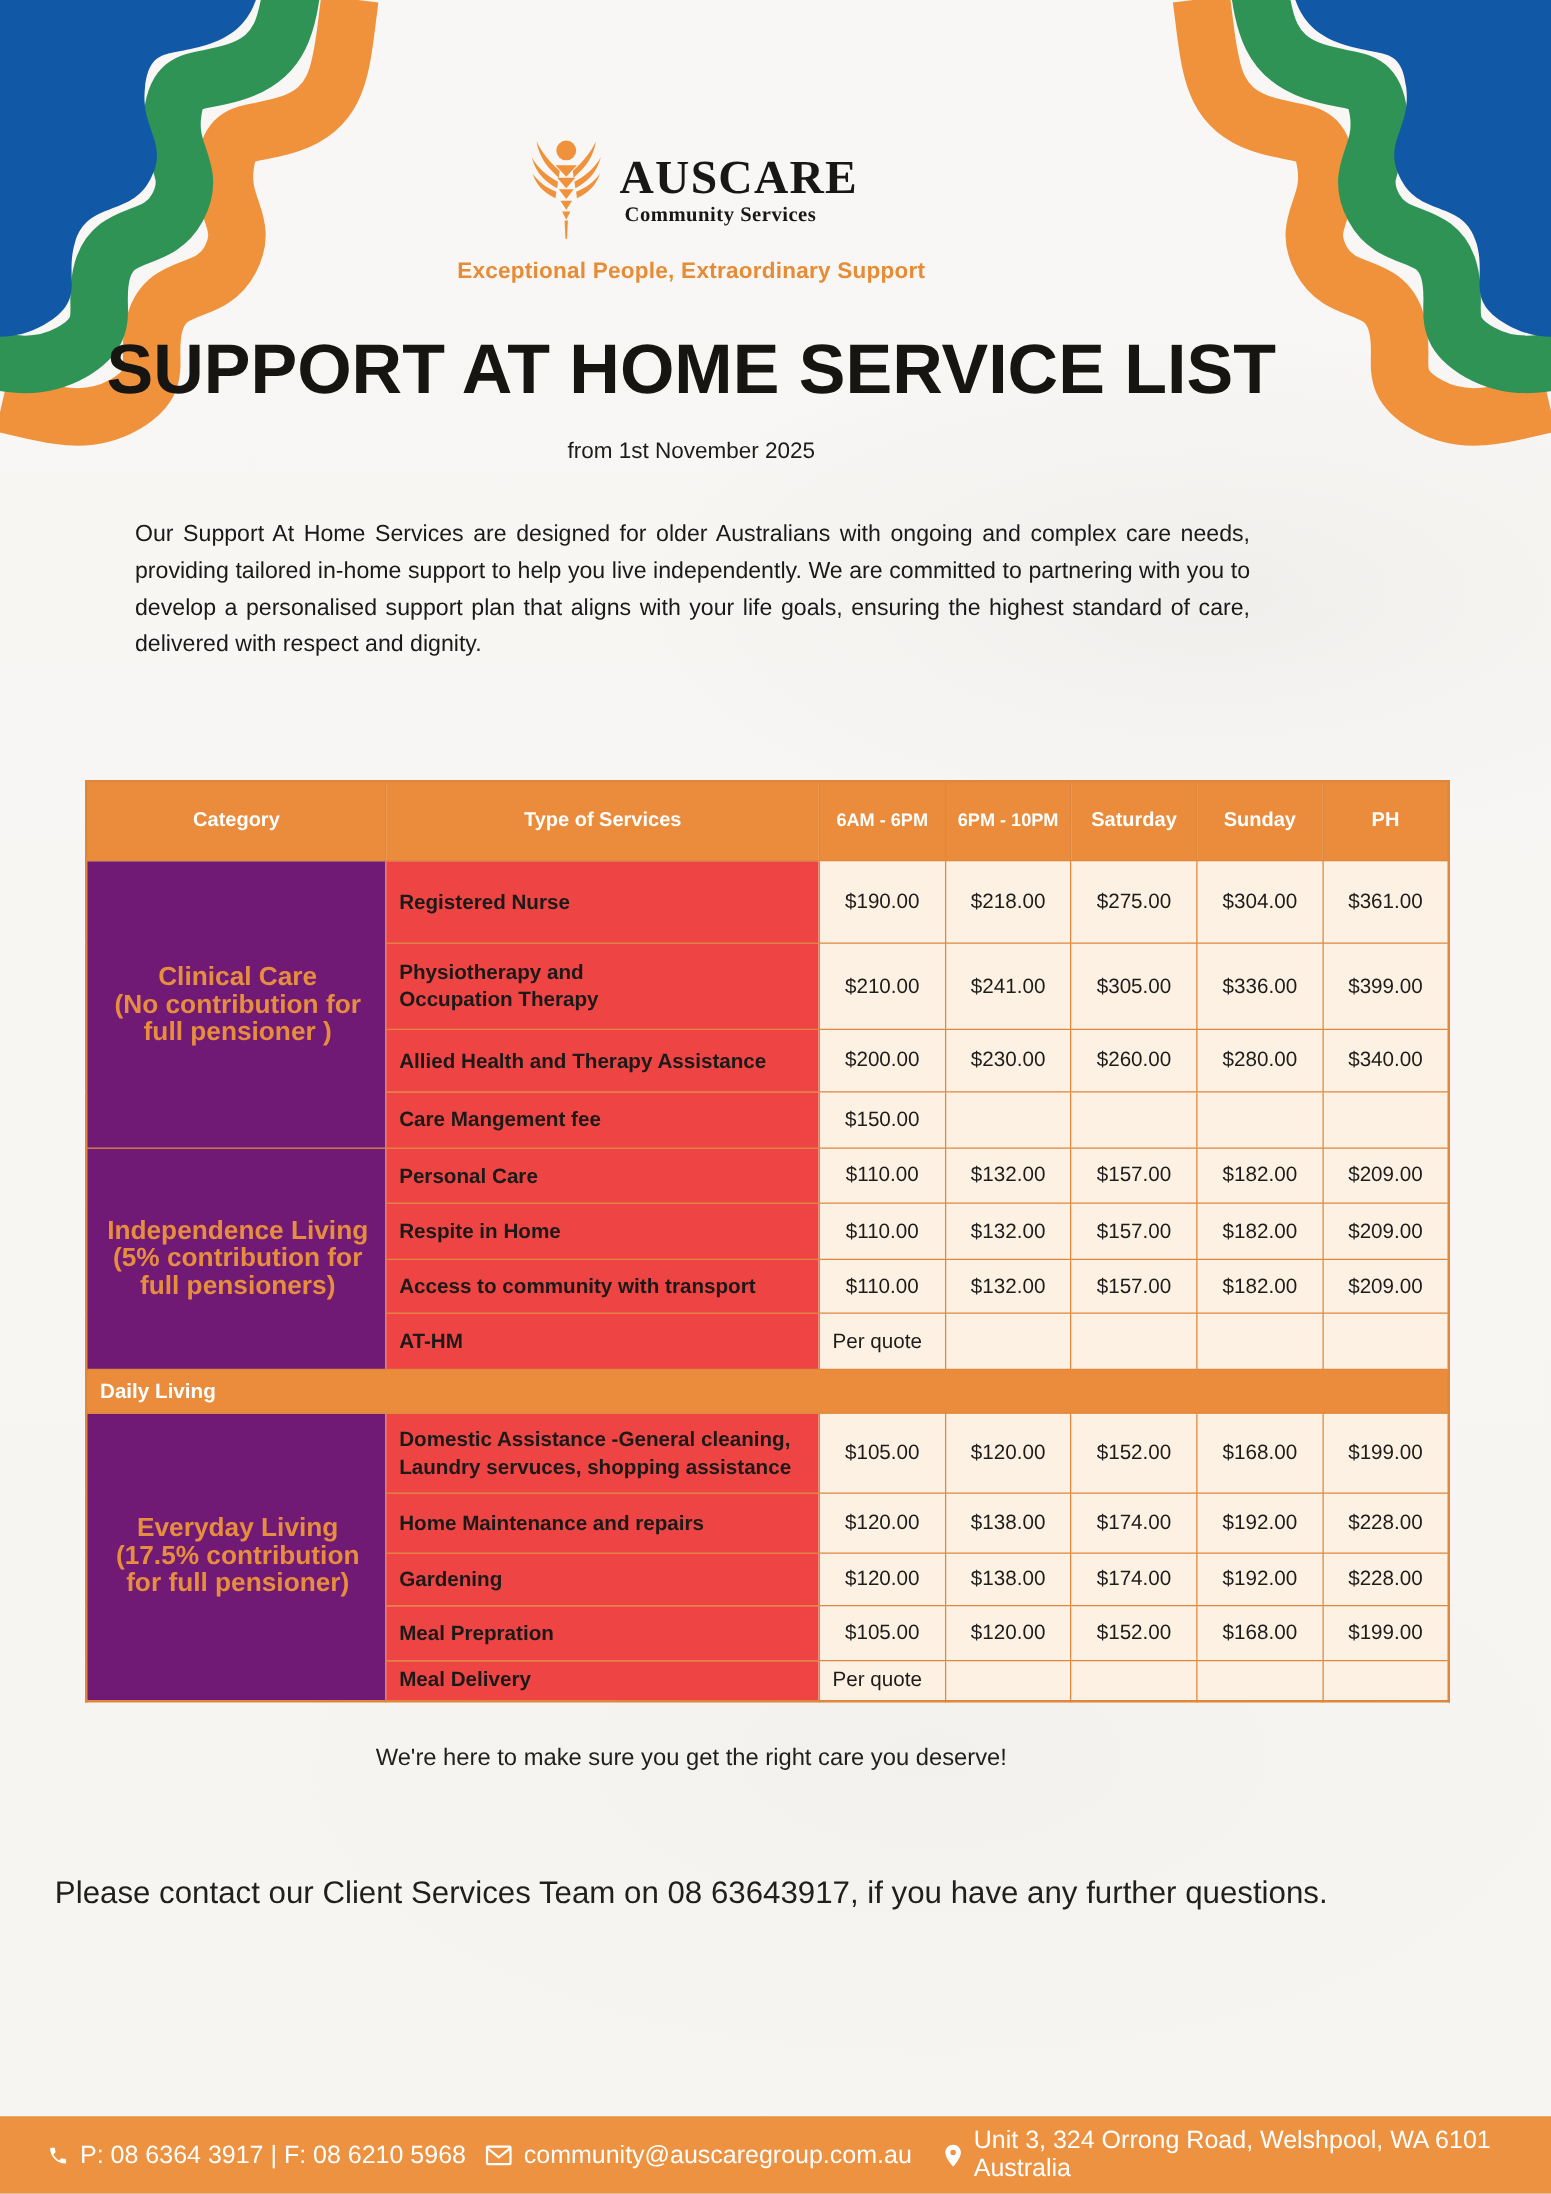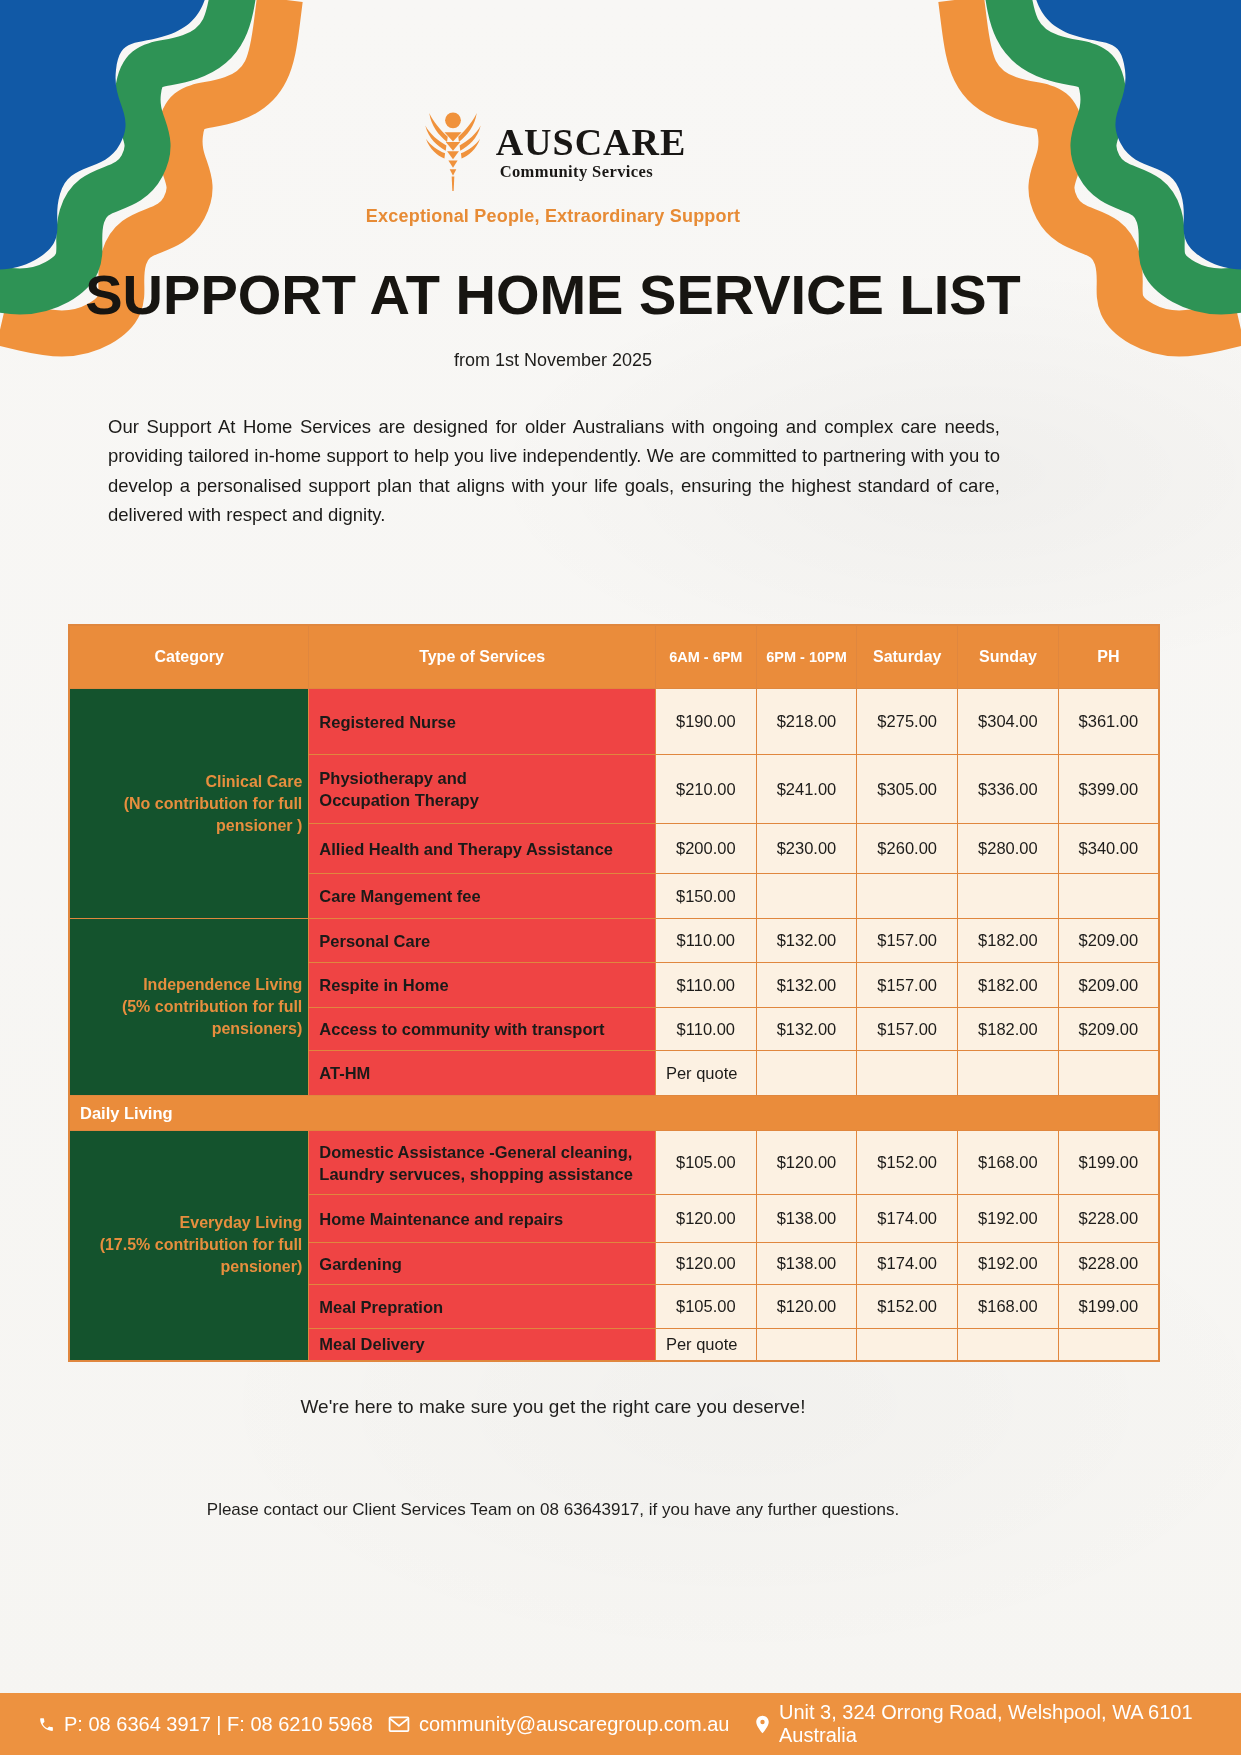--- a/index.html
+++ b/index.html
@@ -45,40 +45,40 @@
   .table-wrap{position:absolute;left:68px;top:624px;width:1092px;}
   table.price-table{width:100%;border-collapse:collapse;table-layout:fixed;padding-left:39px;}
   .price-table th,.price-table td{border:1.5px solid #e0873e;}
   .price-table{border:2px solid #e0873e;}
   .price-table thead th{
     background:#ea8c3b;color:#fff;font-weight:bold;font-size:16px;
     height:60px;vertical-align:middle;
   }
   .price-table thead th.small{font-size:14.5px;}
   td.category{
-    background:#14532d;color:#e78e3e;font-weight:bold;font-size:16px;
-    vertical-align:middle;padding:4px 6px 4px 8px;line-height:22px;text-align:right;
+    background:#701a75;color:#e78e3e;font-weight:bold;font-size:21px;
+    vertical-align:middle;padding:4px 6px 4px 8px;line-height:22px;text-align:center;
   }
   td.category .cat-note{display:block;font-weight:bold;}
   td.service{
     background:#ef4444;font-weight:bold;font-size:16.5px;color:#1b1a18;
     text-align:left;padding:4px 6px 4px 10px;white-space:pre-line;line-height:22px;
   }
   td.price{
     background:#fcf1e2;font-size:16.5px;color:#1d1c1a;text-align:center;padding:2px;
   }
   td.price.quote{text-align:left;padding-left:10px;}
   tr.band td{
     background:#ea8c3b;color:#fff;font-weight:bold;font-size:16.5px;
     text-align:left;padding-left:10px;height:32px;
   }
 
   
   .closing1{top:1396px;font-size:19px;color:#201f1d;}
-  .closing2{top:1500px;font-size:17px;color:#201f1d;}
+  .closing2{top:1500px;font-size:25px;color:#201f1d;}
 
   
   .footer-bar{
     position:absolute;left:0;bottom:0;width:1241px;height:62px;
     background:#ed9240;color:#fff;
   }
   .footer-item{position:absolute;top:0;height:62px;display:flex;align-items:center;gap:9px;font-size:20px;}
   .footer-item svg{flex:0 0 auto;}
   .f-phone{left:38px;}
   .f-email{left:388px;}

